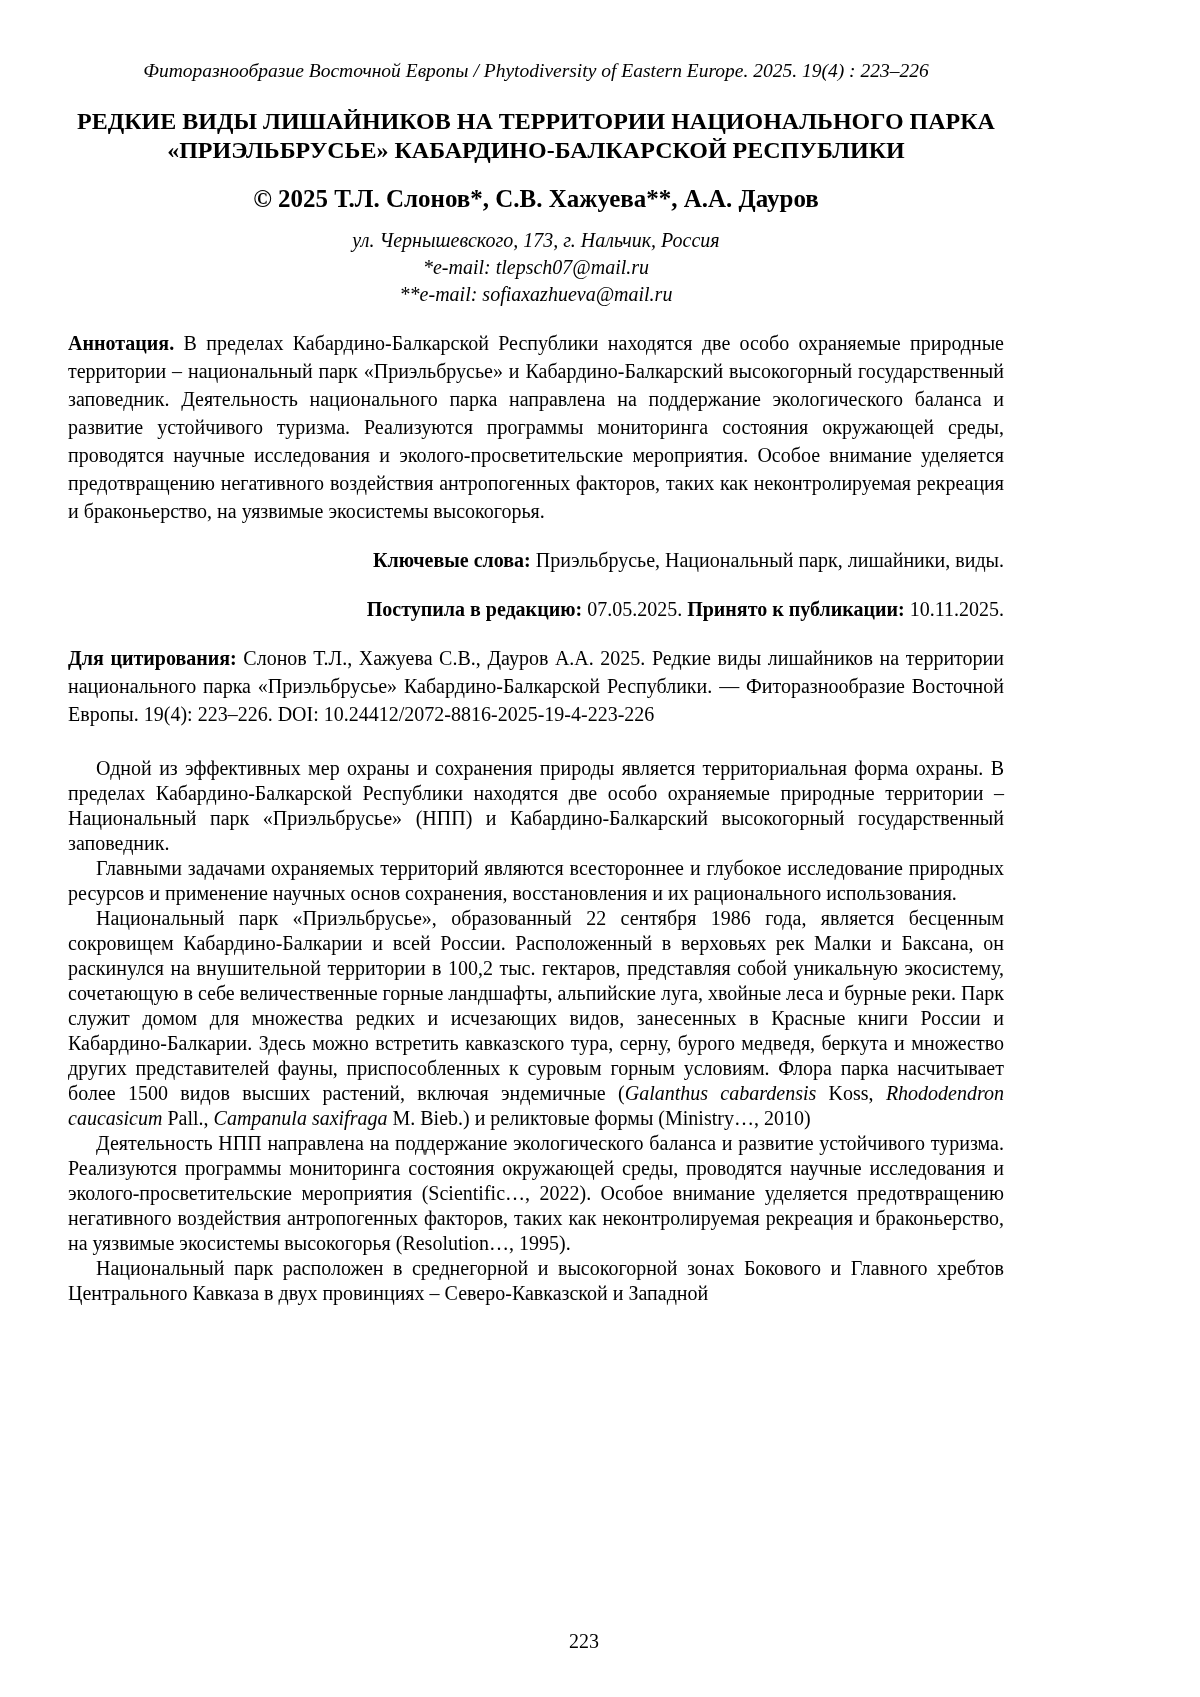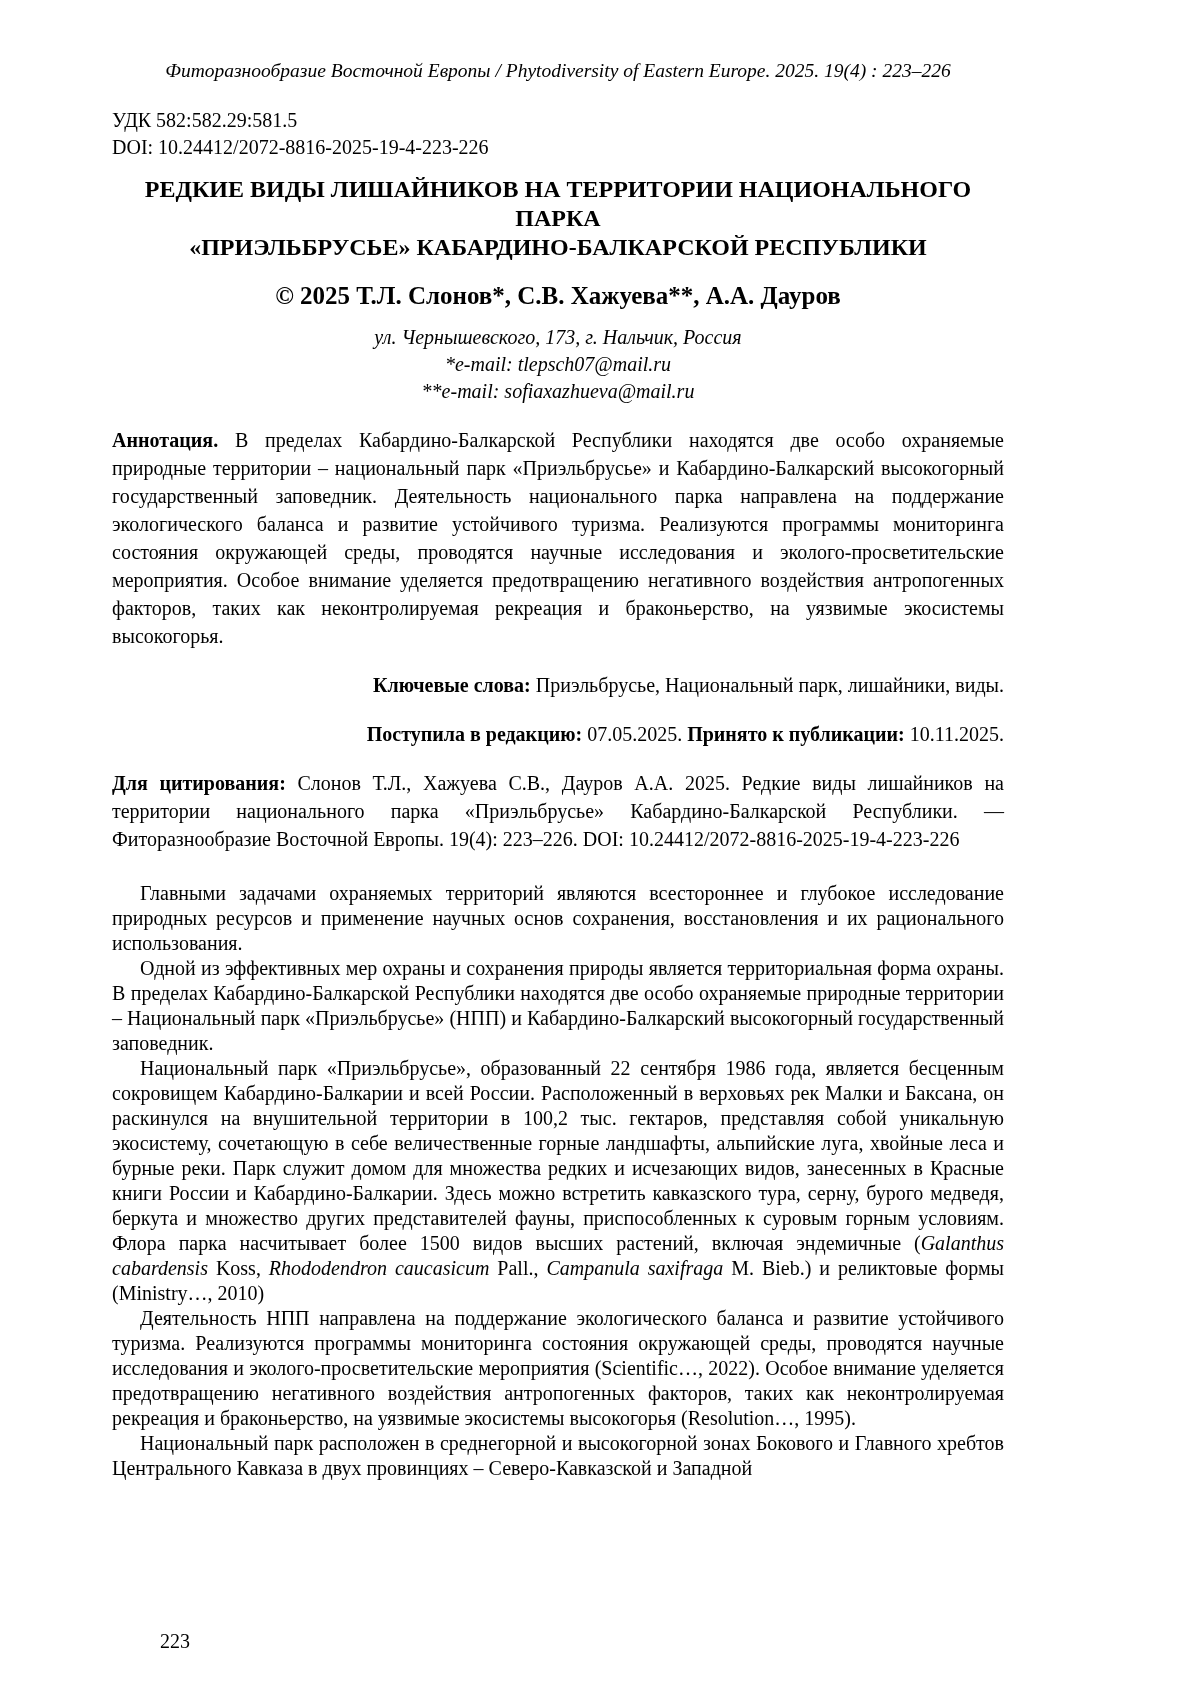--- a/index.html
+++ b/index.html
@@ -7,21 +7,21 @@
   body {
     width: 1200px;
     height: 1697px;
     font-family: "Liberation Serif", "DejaVu Serif", serif;
     color: #000000;
   }
   .page {
     position: relative;
     width: 1200px;
     height: 1697px;
-    padding: 58px 196px 0 112px;
+    padding: 58px 196px 0 68px;
     background: #ffffff;
     overflow: hidden;
   }
   .running-head {
     text-align: center;
     font-style: italic;
     font-size: 19.5px;
     line-height: 25px;
     margin-bottom: 24px;
   }
@@ -64,58 +64,54 @@
     text-align: justify;
     text-indent: 28px;
   }
   b { font-weight: bold; }
   i { font-style: italic; }
   .footer {
     position: absolute;
     left: 160px;
     right: 192px;
     bottom: 45px;
-    text-align: left;
+    text-align: center;
     font-size: 20px;
     line-height: 22px;
   }
 </style>
 </head>
 <body>
 
 <div class="page">
 
   <div class="running-head">Фиторазнообразие Восточной Европы / Phytodiversity of Eastern Europe. 2025. 19(4) : 223–226</div>
 
-  <div class="meta">
-    <div class="meta-line">УДК 582:582.29:581.5</div>
-    <div class="meta-line">DOI: 10.24412/2072-8816-2025-19-4-223-226</div>
-  </div>
 
   <h1 class="title"><span>РЕДКИЕ ВИДЫ ЛИШАЙНИКОВ НА ТЕРРИТОРИИ НАЦИОНАЛЬНОГО ПАРКА</span><br><span>«ПРИЭЛЬБРУСЬЕ» КАБАРДИНО-БАЛКАРСКОЙ РЕСПУБЛИКИ</span></h1>
 
   <div class="authors">© 2025 Т.Л. Слонов*, С.В. Хажуева**, А.А. Дауров</div>
 
   <div class="affiliation">
     <div>ул. Чернышевского, 173, г. Нальчик, Россия</div>
     <div>*e-mail: tlepsch07@mail.ru</div>
     <div>**e-mail: sofiaxazhueva@mail.ru</div>
   </div>
 
   <p class="block"><b>Аннотация.</b><span> В пределах Кабардино-Балкарской Республики находятся две особо охраняемые природные территории – национальный парк «Приэльбрусье» и Кабардино-Балкарский высокогорный государственный заповедник. Деятельность национального парка направлена на поддержание экологического баланса и развитие устойчивого туризма. Реализуются программы мониторинга состояния окружающей среды, проводятся научные исследования и эколого-просветительские мероприятия. Особое внимание уделяется предотвращению негативного воздействия антропогенных факторов, таких как неконтролируемая рекреация и браконьерство, на уязвимые экосистемы высокогорья.</span></p>
 
   <p class="block single"><b>Ключевые слова:</b><span> Приэльбрусье, Национальный парк, лишайники, виды.</span></p>
 
   <p class="block single"><b>Поступила в редакцию:</b><span> 07.05.2025. </span><b>Принято к публикации:</b><span> 10.11.2025.</span></p>
 
   <p class="block"><b>Для цитирования:</b><span> Слонов Т.Л., Хажуева С.В., Дауров А.А. 2025. Редкие виды лишайников на территории национального парка «Приэльбрусье» Кабардино-Балкарской Республики. — Фиторазнообразие Восточной Европы. 19(4): 223–226. DOI: 10.24412/2072-8816-2025-19-4-223-226</span></p>
 
   <div class="body-text">
+    <p>Одной из эффективных мер охраны и сохранения природы является территориальная форма охраны. В пределах Кабардино-Балкарской Республики находятся две особо охраняемые природные территории – Национальный парк «Приэльбрусье» (НПП) и Кабардино-Балкарский высокогорный государственный заповедник.</p>
     <p>Главными задачами охраняемых территорий являются всестороннее и глубокое исследование природных ресурсов и применение научных основ сохранения, восстановления и их рационального использования.</p>
-    <p>Одной из эффективных мер охраны и сохранения природы является территориальная форма охраны. В пределах Кабардино-Балкарской Республики находятся две особо охраняемые природные территории – Национальный парк «Приэльбрусье» (НПП) и Кабардино-Балкарский высокогорный государственный заповедник.</p>
     <p><span>Национальный парк «Приэльбрусье», образованный 22 сентября 1986 года, является бесценным сокровищем Кабардино-Балкарии и всей России. Расположенный в верховьях рек Малки и Баксана, он раскинулся на внушительной территории в 100,2 тыс. гектаров, представляя собой уникальную экосистему, сочетающую в себе величественные горные ландшафты, альпийские луга, хвойные леса и бурные реки. Парк служит домом для множества редких и исчезающих видов, занесенных в Красные книги России и Кабардино-Балкарии. Здесь можно встретить кавказского тура, серну, бурого медведя, беркута и множество других представителей фауны, приспособленных к суровым горным условиям. Флора парка насчитывает более 1500 видов высших растений, включая эндемичные (</span><i>Galanthus cabardensis</i><span> Koss, </span><i>Rhododendron caucasicum</i><span> Pall., </span><i>Campanula saxifraga</i><span> M. Bieb.) и реликтовые формы (Ministry…, 2010)</span></p>
     <p>Деятельность НПП направлена на поддержание экологического баланса и развитие устойчивого туризма. Реализуются программы мониторинга состояния окружающей среды, проводятся научные исследования и эколого-просветительские мероприятия (Scientific…, 2022). Особое внимание уделяется предотвращению негативного воздействия антропогенных факторов, таких как неконтролируемая рекреация и браконьерство, на уязвимые экосистемы высокогорья (Resolution…, 1995).</p>
     <p>Национальный парк расположен в среднегорной и высокогорной зонах Бокового и Главного хребтов Центрального Кавказа в двух провинциях – Северо-Кавказской и Западной</p>
   </div>
 
   <div class="footer">223</div>
 
 </div>
 
 </body></html>

